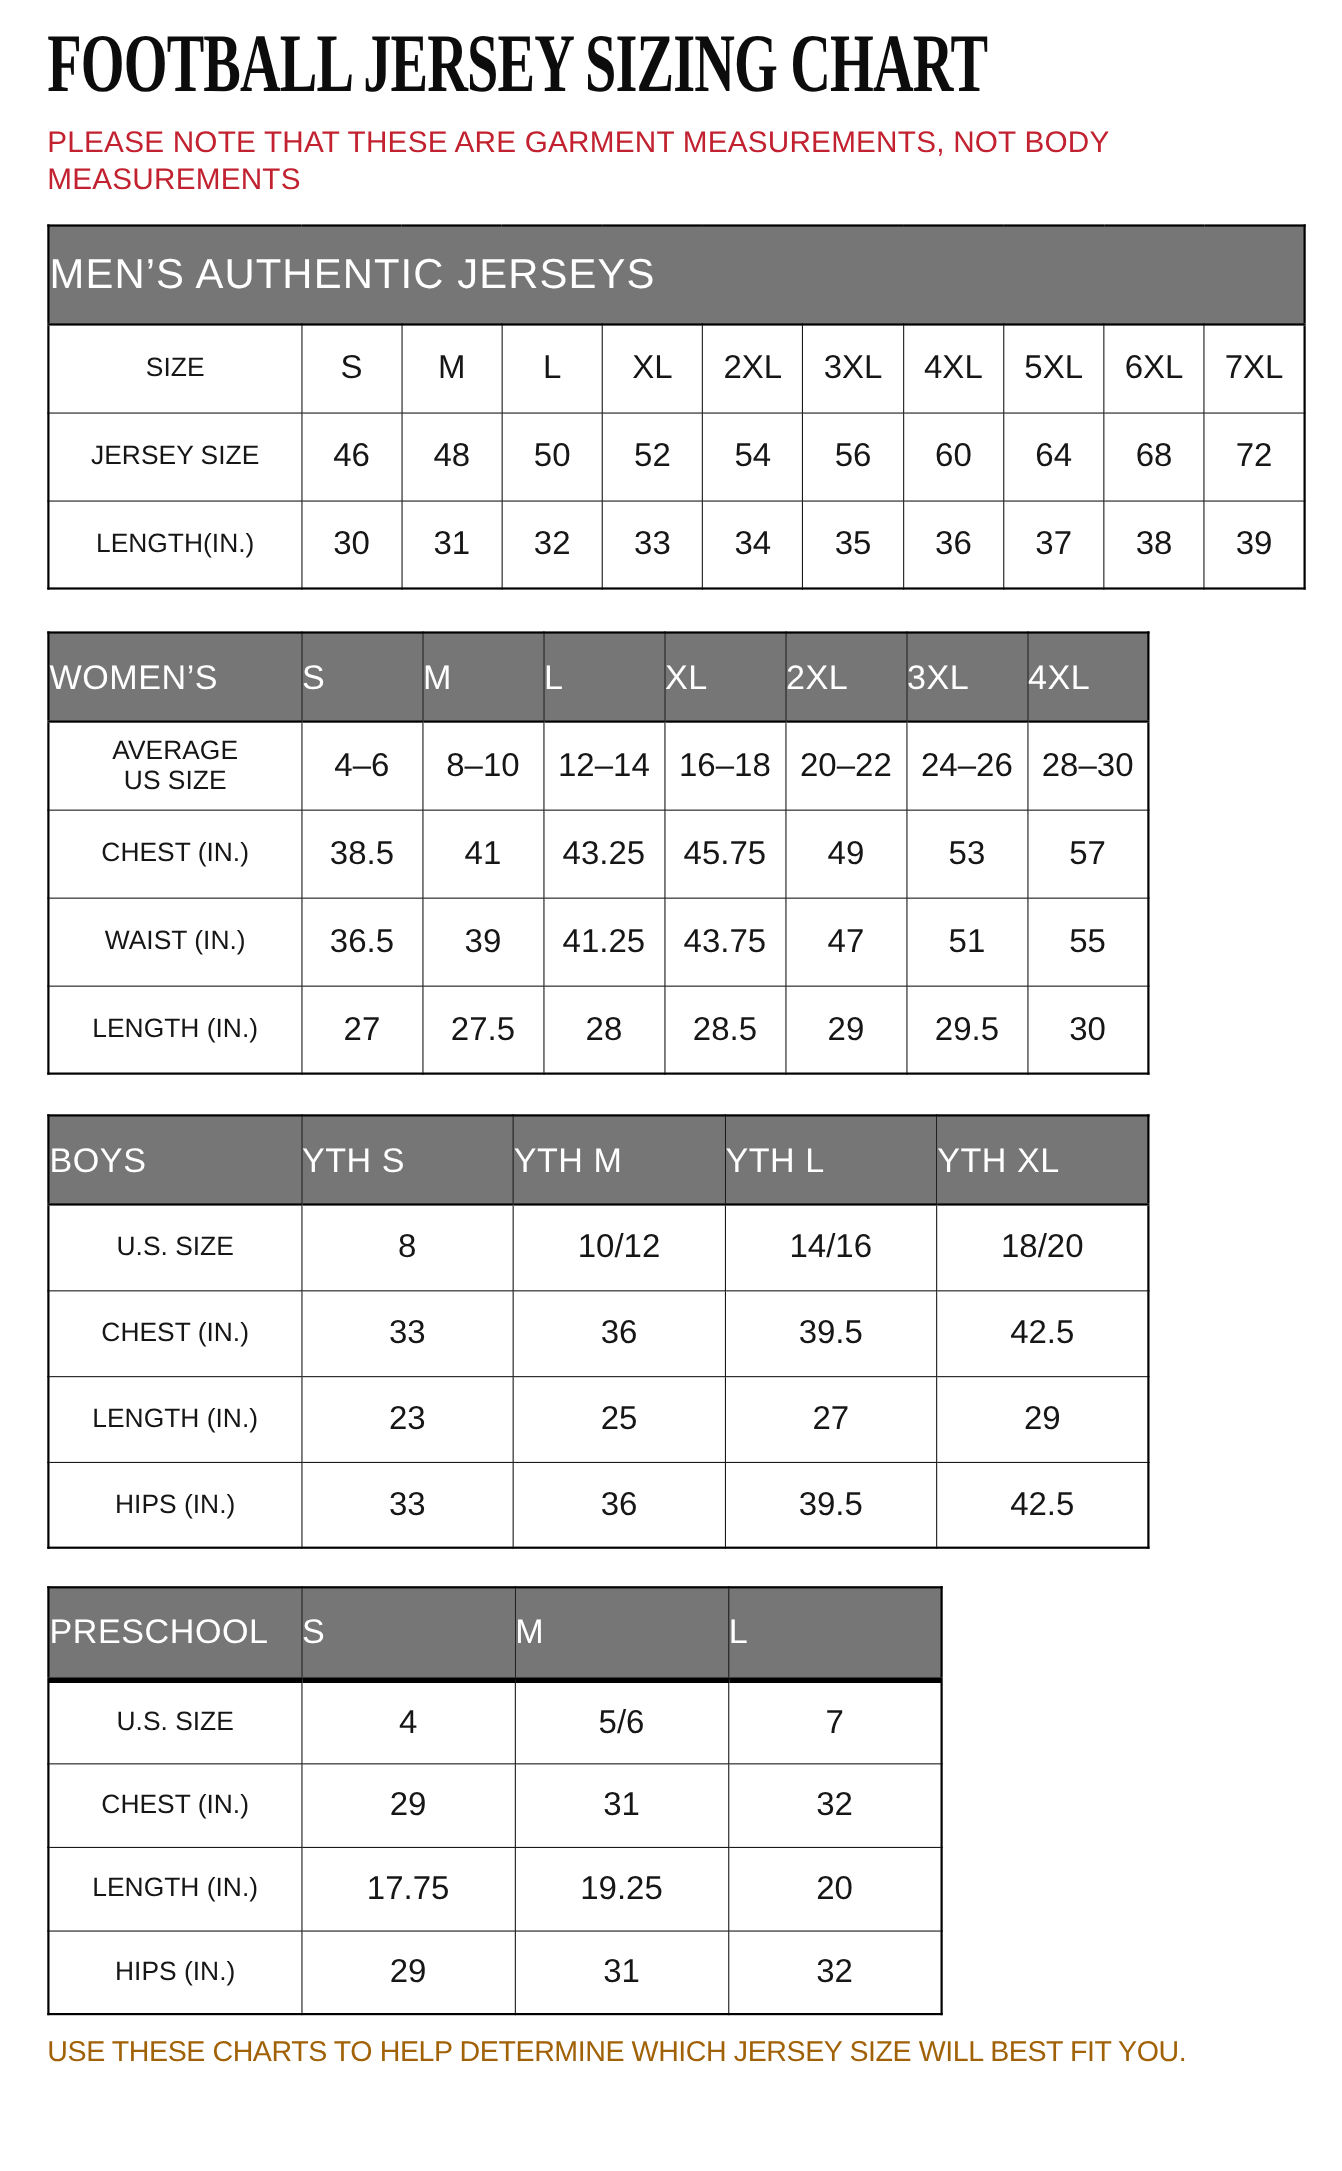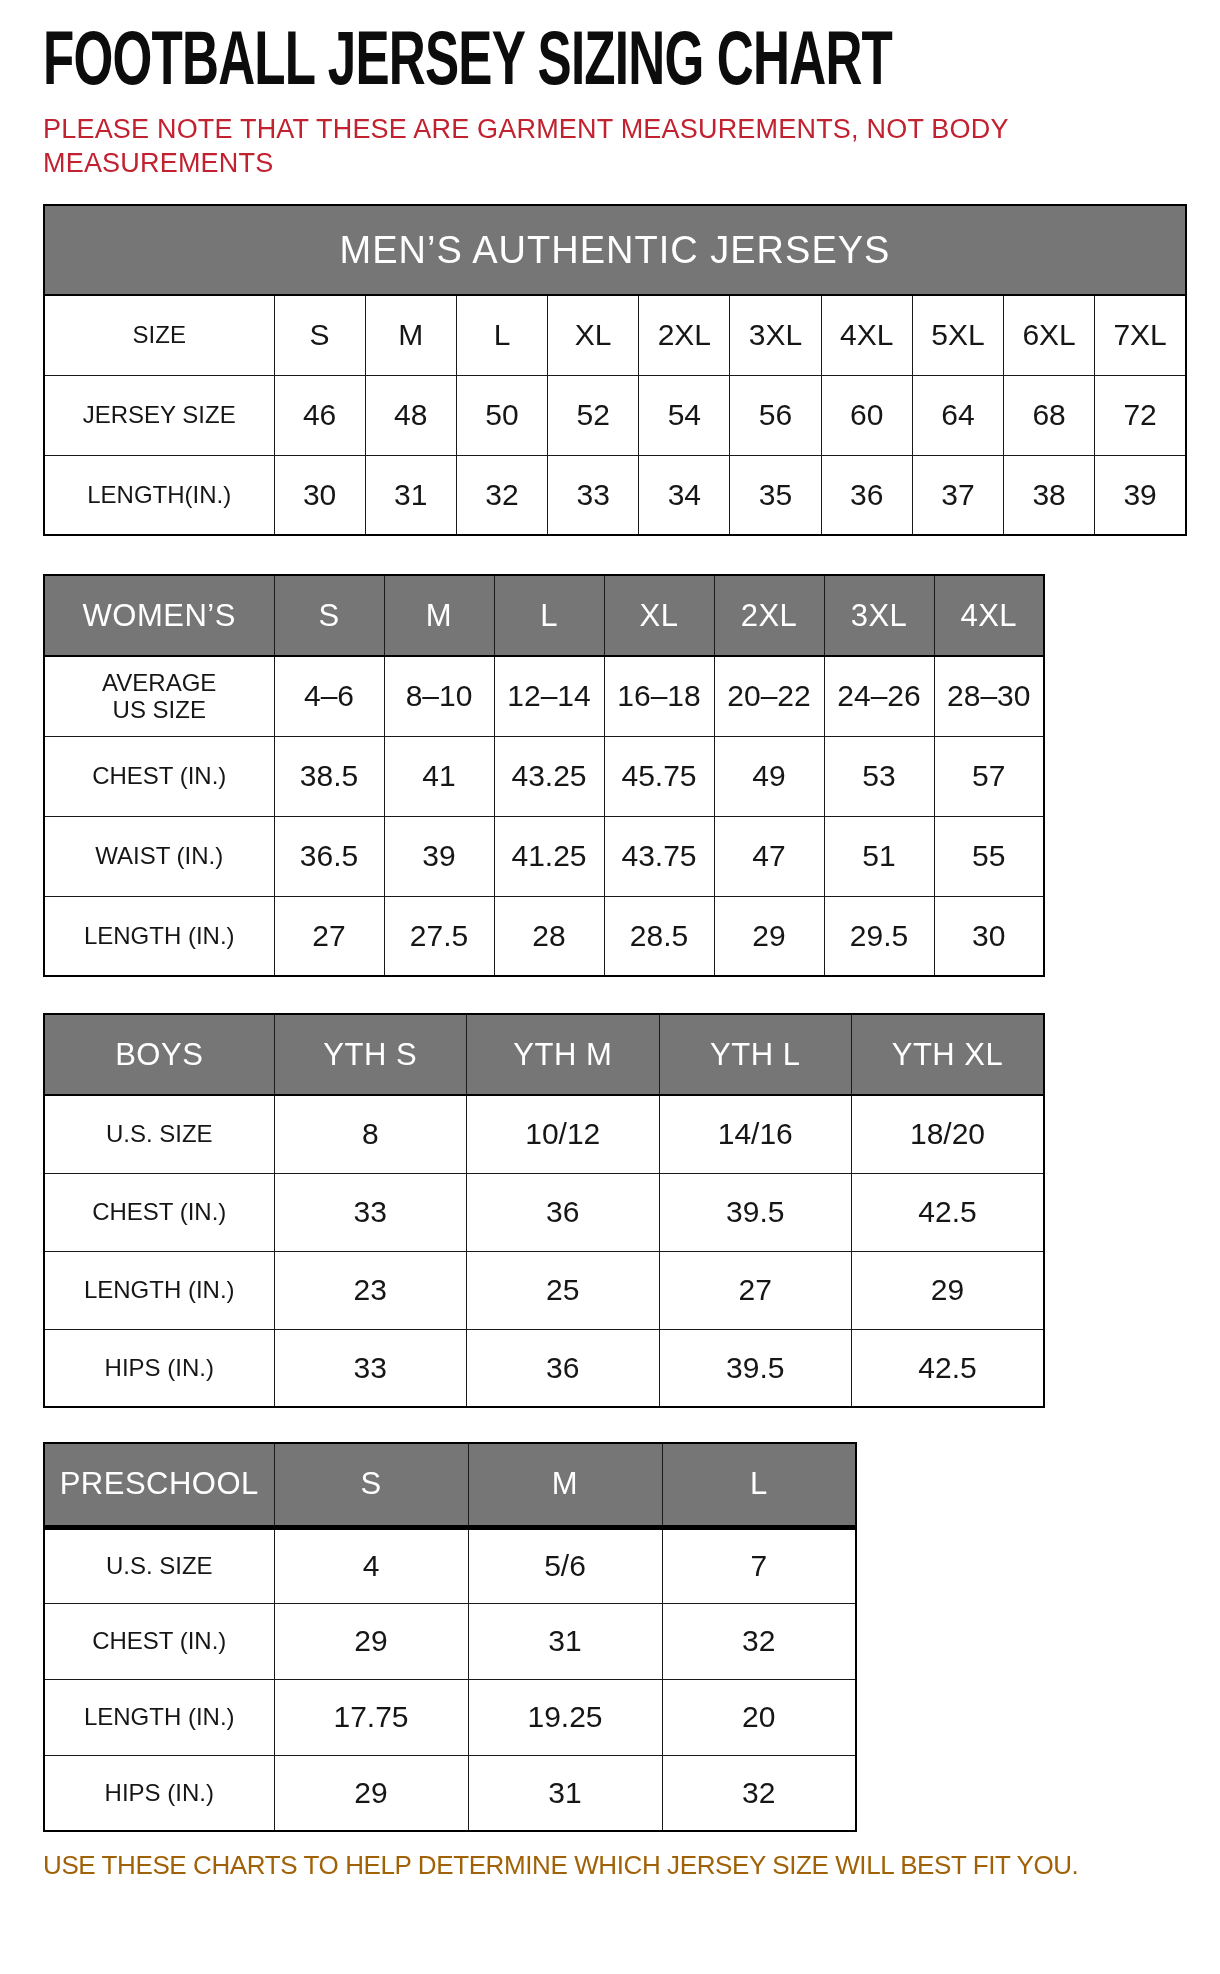--- a/index.html
+++ b/index.html
@@ -4,21 +4,21 @@
 <style>
   * { box-sizing: border-box; margin: 0; padding: 0; }
   html, body { background: #ffffff; }
   body {
     width: 1220px; height: 1974px;
     font-family: "Liberation Sans", sans-serif;
     color: #111; position: relative; overflow: hidden;
   }
   .page { position: absolute; inset: 0; padding: 0 30px 0 43px; }
 
-  h1.title { margin-top: 20px; height: 78px; overflow: visible; }
+  h1.title { margin-top: 20px; height: 78px; overflow: visible; font-family: Liberation Serif, serif; }
   .title-inner {
     display: inline-block;
     font-weight: bold;
     font-size: 64px;
     line-height: 1.0;
     letter-spacing: -1px;
     color: #0c0c0c;
     transform: scale(0.80, 1.18);
     transform-origin: 0 0;
     white-space: nowrap;
@@ -63,21 +63,21 @@
     font-size: 24px;
     white-space: pre-line;
     line-height: 1.15;
     margin-left: 12px;
   }
   .tbl thead th {
     background: #767677;
     color: #ffffff;
     font-weight: normal;
     font-size: 31px;
-    text-align: center;
+    text-align: left;
     vertical-align: middle;
     border: 1px solid #1a1a1a;
     border-bottom: 2px solid #000;
     letter-spacing: 0.5px;
   }
   #tbl-mens thead th.banner { font-size: 38px; letter-spacing: 1px; height: 90px; }
   #tbl-mens tbody tr { height: 80px; }
   #tbl-womens thead tr { height: 81px; }
   #tbl-womens tbody tr { height: 80px; padding-left: 24px; }
   #tbl-boys thead tr { height: 81px; }

